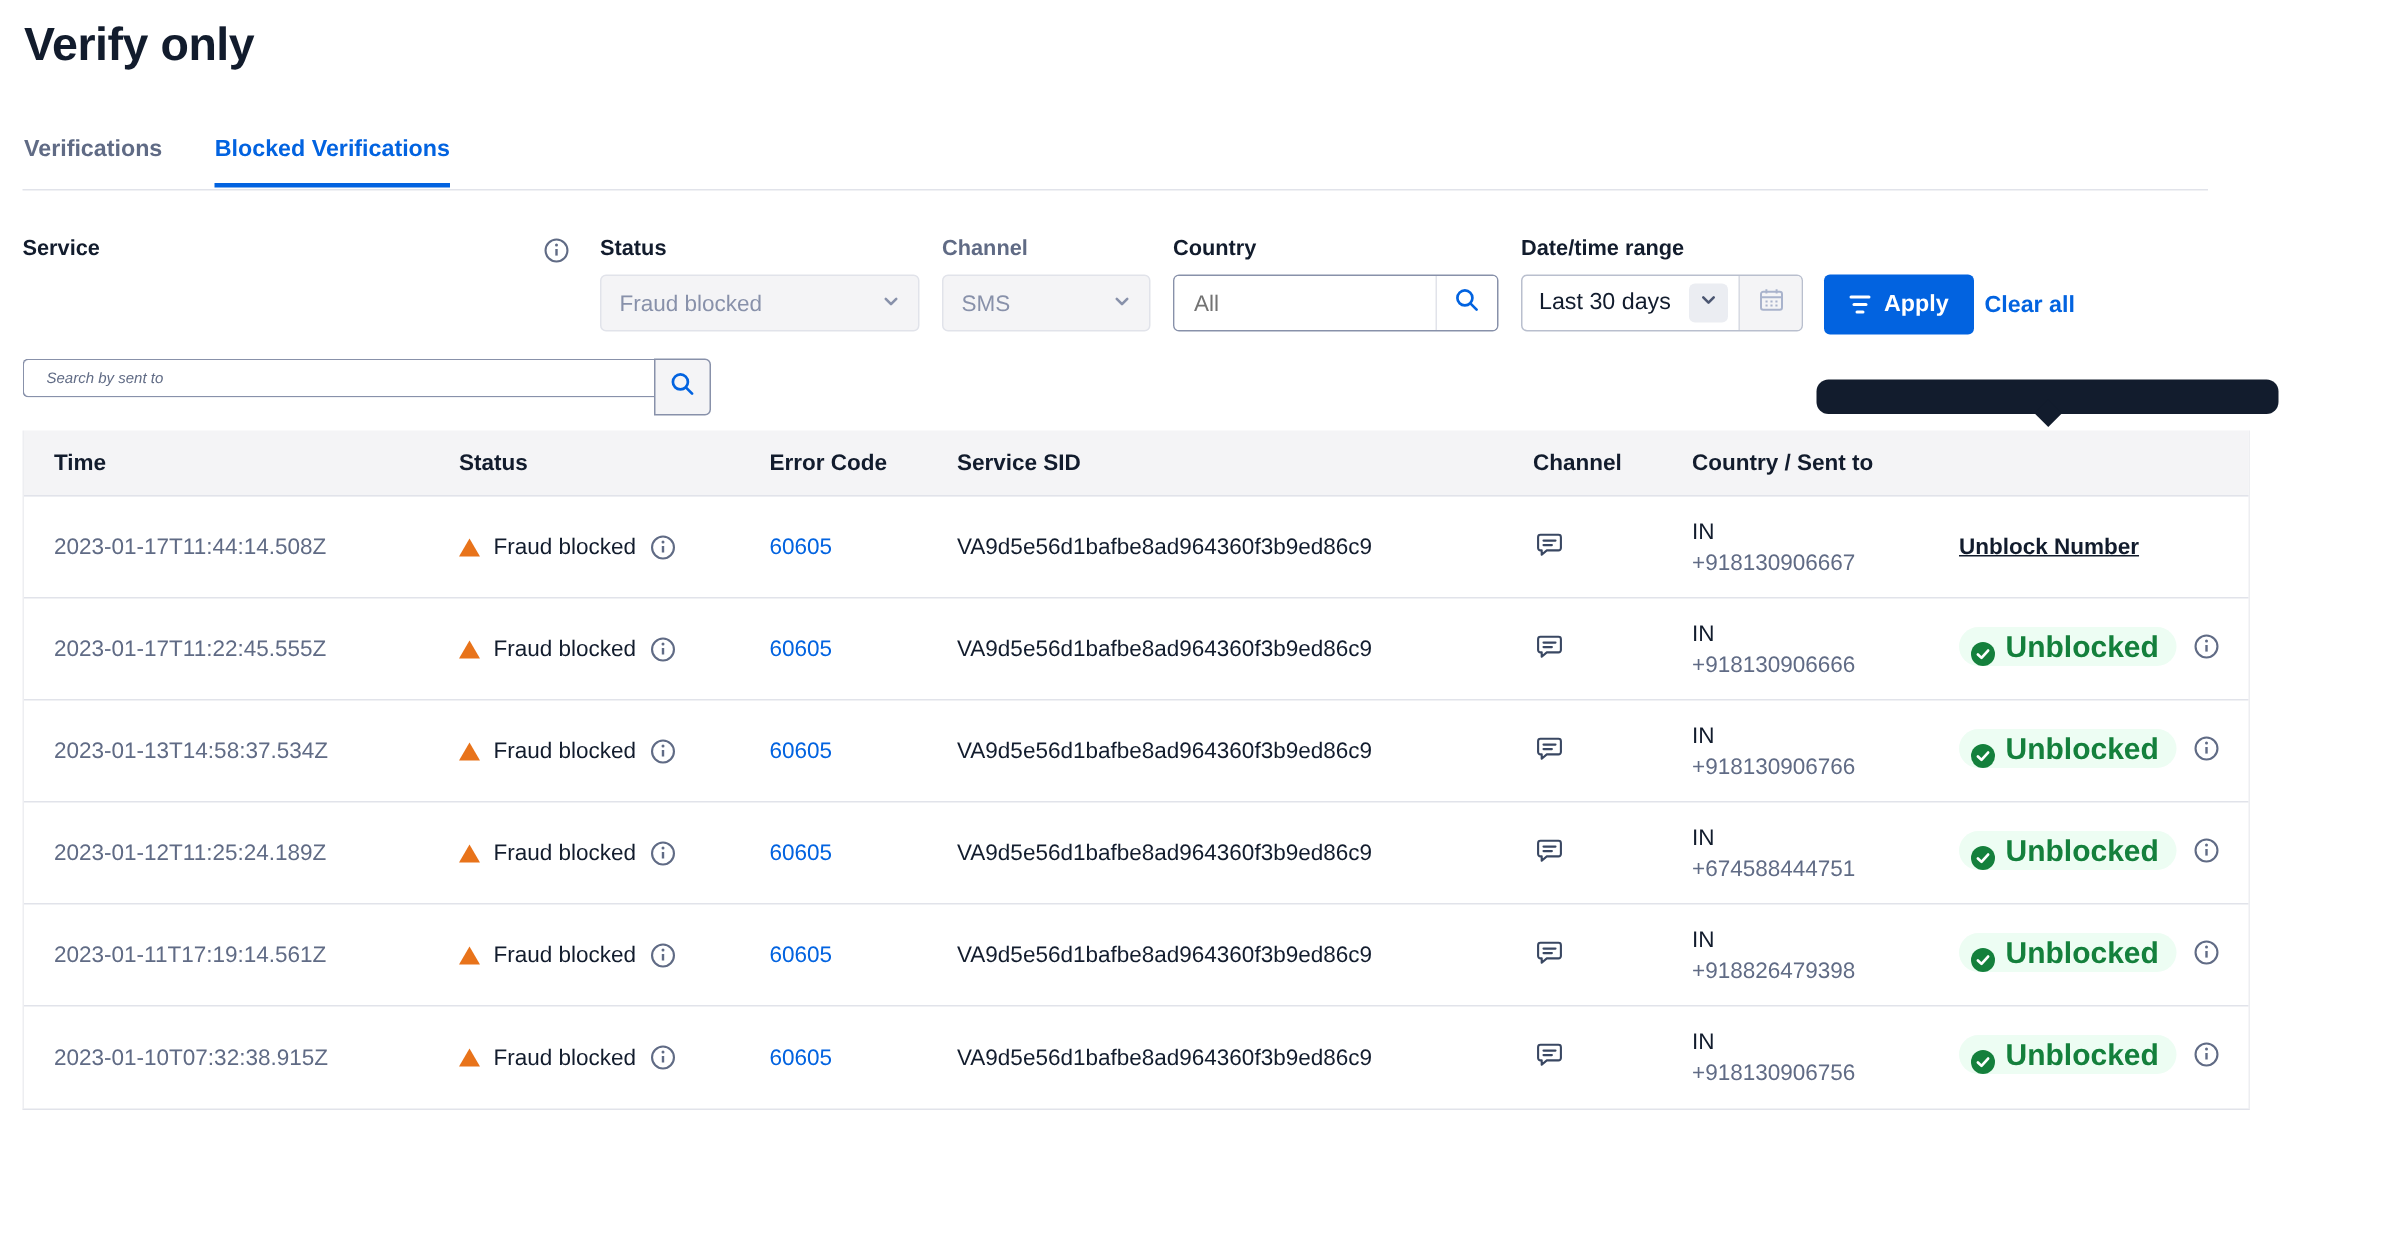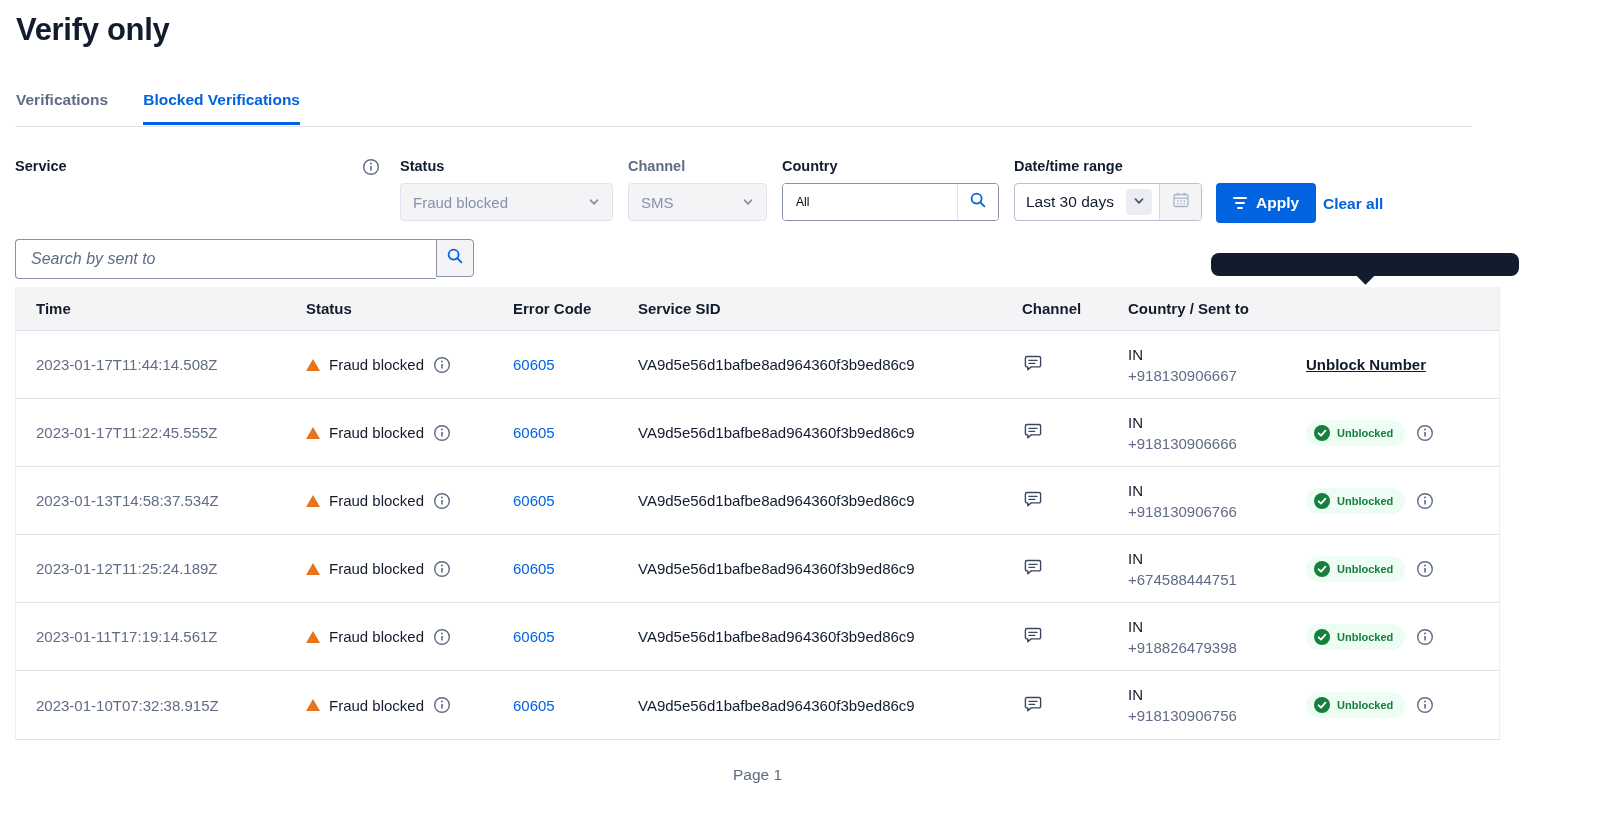--- a/index.html
+++ b/index.html
@@ -22,34 +22,34 @@
   .f-service { left:15px; width:370px; }
   .f-status  { left:400px; width:213px; }
   .f-channel { left:628px; width:139px; }
   .f-country { left:782px; width:217px; }
   .f-date    { left:1014px; width:188px; }
   .svc-info { position:absolute; left:362px; top:158px; cursor:pointer; }
   .text-input { width:100%; height:38px; border:1px solid #8891AA; border-radius:4px; padding:0 13px; font-size:15px; color:#121C2D; outline:none; }
   .text-input::placeholder { color:#606B85; font-style:italic; }
   .select-disabled { height:38px; background:#F4F4F6; border:1px solid #E1E3EA; border-radius:4px; display:flex; align-items:center; justify-content:space-between; padding:0 12px; color:#8891AA; font-size:15px; cursor:default; }
   .combo { height:38px; border:1px solid #8891AA; border-radius:4px; display:flex; align-items:stretch; background:#fff; overflow:hidden; }
-  .combo input { flex:1; min-width:0; border:none; outline:none; padding:0 13px; font-size:12px; color:#000000; }
+  .combo input { flex:1; min-width:0; border:none; outline:none; padding:0 13px; font-size:15px; color:#737373; }
   .combo .search-seg { width:41px; border-left:1px solid #E1E3EA; display:flex; align-items:center; justify-content:center; cursor:pointer; background:#fff; }
   .dategroup { height:38px; border:1px solid #B9BFCE; border-radius:4px; display:flex; align-items:center; background:#fff; overflow:hidden; }
   .dategroup .date-text { flex:1; padding:0 11px; font-size:15.5px; color:#121C2D; white-space:nowrap; }
   .dategroup .chev-box { width:26px; height:26px; flex:0 0 26px; background:#EBEDF2; border-radius:4px; display:flex; align-items:center; justify-content:center; margin-right:7px; cursor:pointer; }
   .dategroup .cal-seg { width:42px; flex:0 0 42px; align-self:stretch; background:#F4F4F6; border-left:1px solid #D8DBE3; display:flex; align-items:center; justify-content:center; cursor:pointer; }
   .apply-btn { position:absolute; left:1216px; top:183px; height:40px; padding:0 17px; background:#0263E0; color:#fff; font-weight:700; font-size:15.5px; border:none; border-radius:4px; display:flex; align-items:center; gap:9px; cursor:pointer; font-family:inherit; }
   .funnel { display:flex; flex-direction:column; gap:3px; align-items:center; }
   .funnel span { display:block; height:2px; background:#fff; border-radius:1px; }
   .funnel span:nth-child(1){ width:14px; } .funnel span:nth-child(2){ width:10px; } .funnel span:nth-child(3){ width:6px; }
   .clear-all { position:absolute; left:1323px; top:195px; color:#0263E0; font-weight:700; font-size:15.5px; text-decoration:none; cursor:pointer; }
   
   .search-row { position:absolute; left:15px; top:239px; display:flex; }
-  .search-input { width:421px; height:40px; border:1px solid #8891AA; border-right:none; border-radius:4px 0 0 4px; padding:0 15px; font-size:16px; outline:none; }
+  .search-input { width:421px; height:26px; border:1px solid #8891AA; border-right:none; border-radius:4px 0 0 4px; padding:0 15px; font-size:10px; outline:none; }
   .search-input::placeholder { color:#606B85; font-style:italic; }
   .search-btn { width:38px; height:38px; background:#F4F4F6; border:1px solid #8891AA; border-radius:0 4px 4px 0; display:flex; align-items:center; justify-content:center; cursor:pointer; }
   
   .table { position:absolute; left:15px; top:287px; width:1485px; border-left:1px solid #EDEEF1; border-right:1px solid #EDEEF1; border-bottom:1px solid #E1E3EA; }
   .thead, .tr { display:grid; grid-template-columns:270px 207px 125px 384px 106px 178px 1fr; align-items:center; }
   .thead { background:#F4F4F6; height:44px; border-bottom:1px solid #E1E3EA; }
   .th { padding-left:20px; font-size:15px; font-weight:700; color:#121C2D; white-space:nowrap; }
   .tr { height:68px; border-bottom:1px solid #E1E3EA; font-size:15px; }
   .tr:last-child { border-bottom:none; }
   .td { padding-left:20px; }
@@ -57,21 +57,21 @@
   .td-status { display:flex; align-items:center; gap:9px; }
   .warn-tri { width:0; height:0; border-left:7px solid transparent; border-right:7px solid transparent; border-bottom:12px solid #E8731A; display:inline-block; }
   .info-icon { display:inline-flex; width:18px; height:18px; cursor:pointer; }
   .code-link { color:#0263E0; text-decoration:none; cursor:pointer; }
   .td-sid { color:#121C2D; }
   .chat-icon { display:inline-flex; width:22px; height:22px; }
   .country-line { color:#121C2D; line-height:1.4; }
   .phone-line { color:#606B85; line-height:1.4; }
   .unblock-link { color:#121C2D; font-weight:700; text-decoration:underline; cursor:pointer; }
   .badge-wrap { display:inline-flex; align-items:center; gap:11px; }
-  .badge { display:inline-flex; align-items:center; gap:7px; background:#EDFDF3; color:#14803C; font-weight:700; font-size:11px; height:26px; padding:0 12px 0 8px; border-radius:13px; }
+  .badge { display:inline-flex; align-items:flex-end; gap:7px; background:#EDFDF3; color:#14803C; font-weight:700; font-size:20px; height:26px; padding:0 12px 0 8px; border-radius:13px; }
   
   .tooltip { position:absolute; left:1211px; top:253px; width:308px; background:#121C2D; color:#fff; font-size:14.5px; line-height:21px; padding:11px 15px 12px; border-radius:8px; z-index:20; }
   .tooltip-arrow { position:absolute; left:148px; bottom:-6px; width:13px; height:13px; background:#121C2D; transform:rotate(45deg); }
   
   .pagination { position:absolute; left:15px; top:766px; width:1485px; text-align:center; color:#606B85; font-size:15.5px; }
 </style>
 </head>
 <body>
 
 <div class="screen">
@@ -497,15 +497,14 @@
       </span>
     </div>
   </div>
 </div>
   </div>
 
   <div class="tooltip">
     <span class="tooltip-arrow"></span>
   </div>
 
-  <div class="pagination">Page 1</div>
 
 </div>
 
 </body></html>

